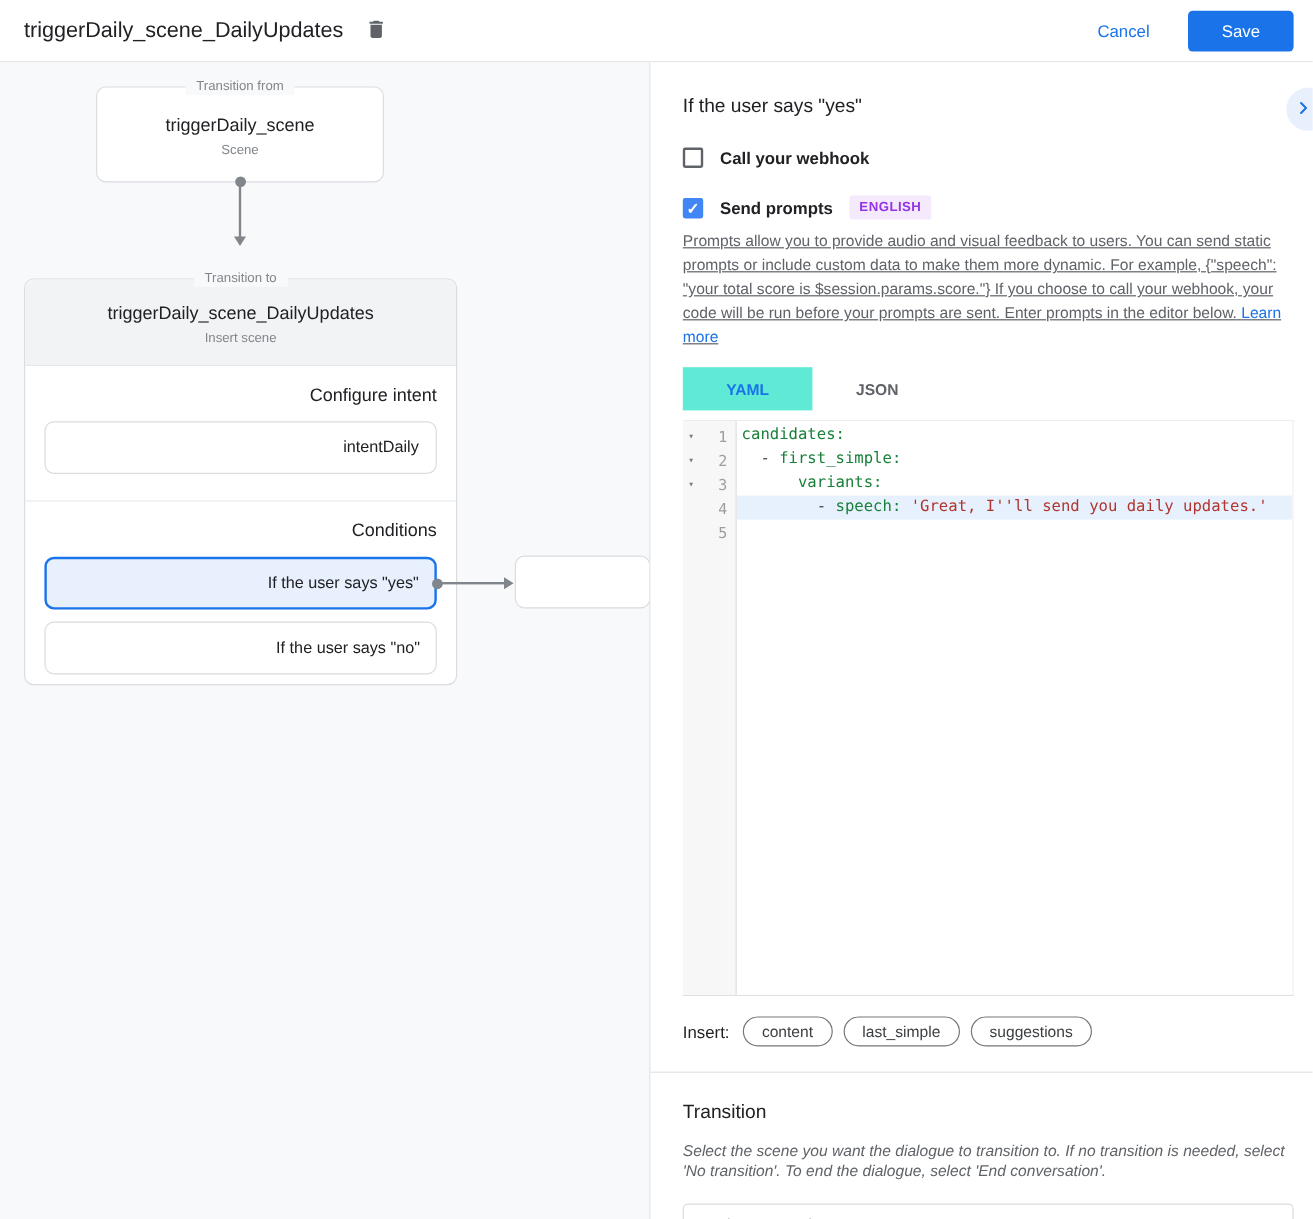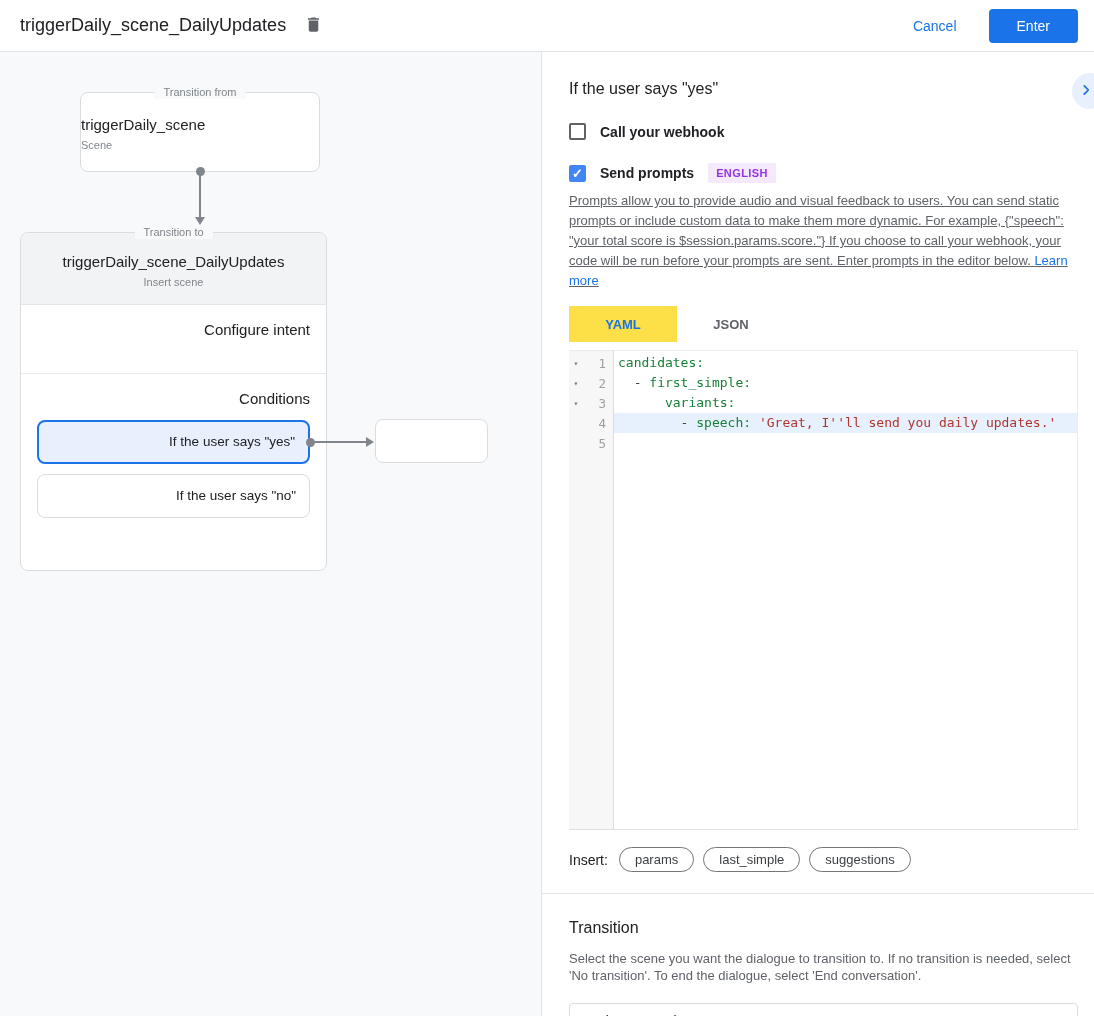--- a/index.html
+++ b/index.html
@@ -26,26 +26,26 @@
     overflow:hidden; flex:none; }
   .details { position:relative; width:553px; height:100%; background:#fff;
     border-left:1px solid #e0e3e7; padding:28px 16px 0 27px; overflow:hidden; }
 
   
   .node-box { position:absolute; background:#fff; border:1px solid #dadce0;
     border-radius:8px; }
   .node-legend { position:absolute; top:-7px; left:50%; transform:translateX(-50%);
     background:#f8f9fa; padding:0 9px; font-size:11px; color:#80868b;
     white-space:nowrap; line-height:13px; }
-  .box-from { left:80px; top:40px; width:240px; height:80px; text-align:left;
+  .box-from { left:80px; top:20px; width:240px; height:80px; text-align:center;
     padding-top:23px; }
   .node-title { font-size:15px; color:#202124; }
   .node-sub { font-size:11px; color:#80868b; margin-top:6px; }
 
-  .box-to { left:20px; top:180px; width:307px; height:339px; padding:0; }
+  .box-to { left:20px; top:180px; width:361px; height:339px; padding:0; }
   .scene-header { background:#f2f3f4; border-bottom:1px solid #e4e6e8;
     border-radius:8px 8px 0 0; text-align:center; padding:20px 10px 16px; }
   .scene-section { padding:16px 16px 4px;text-align:right; }
   .section-label { font-size:15px; color:#202124; margin-bottom:13px; }
   .intent-card { border:1px solid #dadce0; border-radius:8px; height:44px;
     line-height:42px; padding:0 14px; font-size:13.5px; background:#fff; }
   .scene-divider { border-top:1px solid #e8eaed; margin:18px 0 0; }
 
   .cond-card { position:relative; border:1px solid #dadce0; border-radius:8px;
     height:44px; line-height:42px; padding:0 13px; font-size:13.5px;
@@ -88,21 +88,21 @@
     border-radius:2px; }
 
   .desc { font-size:13px; line-height:20px; color:#5f6368; margin:-8px 0 15px;text-decoration:underline; }
   .learn-more { color:#1a73e8; text-decoration:none; cursor:pointer; }
 
   .tabs { display:flex; margin-bottom:8px; }
   .tab { width:108px; height:36px; display:flex; align-items:center;
     justify-content:center; font-size:13px; font-weight:700; color:#5f6368;
     cursor:pointer; background:none; border:none;
     font-family:"Liberation Sans", sans-serif; }
-  .tab.active { background:#fde047; color:#1a73e8; }
+  .tab.active { background:#5eead4; color:#1a73e8; }
 
   
   .editor { display:flex; height:480px; border-top:1px solid #ececec;
     border-bottom:1px solid #e0e0e0; border-right:1px solid #ececec;
     font-family:"DejaVu Sans Mono", monospace; font-size:13px; }
   .gutter { width:45px; background:#f7f7f7; border-right:1px solid #ddd;
     flex:none; padding-top:2px; }
   .gutter-row { height:20px; display:flex; align-items:center; }
   .fold { width:14px; font-size:8px; color:#777; text-align:center;
     cursor:pointer; }
@@ -119,42 +119,42 @@
   .insert-label { font-size:14px; color:#202124; margin-right:11px; }
   .chip { border:1px solid #747775; border-radius:13px; background:#fff;
     height:25px; padding:0 15px; font-size:13px; color:#3c4043;
     margin-right:9px; cursor:pointer; font-family:"Liberation Sans", sans-serif; }
 
   .panel-divider { border-top:1px solid #e0e3e7; margin:21px -16px 0 -27px; }
 
   .transition-block { padding-top:25px; }
   .transition-title { font-size:16px; font-weight:400; margin-bottom:13px; }
   .transition-desc { font-size:13px; line-height:17px; color:#5f6368;
-    margin-bottom:19px; }
+    margin-bottom:19px;font-style:italic; }
   .select-box { border:1px solid #dadce0; border-radius:4px; height:35px;
     display:flex; align-items:center; padding:0 12px 0 14px; cursor:pointer;
     background:#fff; }
   .select-value { flex:1; font-size:14px; color:#202124; }
   .select-caret { color:#80868b; font-size:11px; }
 </style>
 </head>
 <body>
 
 <div class="topbar">
   <span class="topbar-title">triggerDaily_scene_DailyUpdates</span>
   <button class="trash-btn">
     <span>
       <svg width="19" height="21" viewBox="0 0 24 24" fill="#5f6368">
           <path d="M6 19c0 1.1.9 2 2 2h8c1.1 0 2-.9 2-2V7H6v12zM19 4h-3.5l-1-1h-5l-1 1H5v2h14V4z"></path>
         </svg>
     </span>
   </button>
   <span class="topbar-spacer"></span>
   <button class="cancel-btn">Cancel</button>
-  <button class="save-btn">Enter</button>
+  <button class="save-btn">Save</button>
 </div>
 
 <div class="main">
 
   <div class="canvas">
 
     <div class="node-box box-from">
       <span class="node-legend">Transition from</span>
       <div class="node-title">triggerDaily_scene</div>
       <div class="node-sub">Scene</div>
@@ -165,20 +165,21 @@
     </div>
 
     <div class="node-box box-to">
       <span class="node-legend">Transition to</span>
       <div class="scene-header">
         <div class="node-title">triggerDaily_scene_DailyUpdates</div>
         <div class="node-sub">Insert scene</div>
       </div>
       <div class="scene-section">
         <div class="section-label">Configure intent</div>
+        <div class="intent-card">intentDaily</div>
       </div>
       <div class="scene-divider"></div>
       <div class="scene-section">
         <div class="section-label">Conditions</div>
         <div class="cond-card selected">
           <span>If the user says "yes"</span>
           
           <span class="dot" style="right:-7px; top:50%; margin-top:-4.5px;"></span>
           <span class="hline" style="left:calc(100% + 2px); width:58px; top:50%; margin-top:-1px;"></span>
           <span class="arrow-right" style="left:calc(100% + 58px); top:50%; margin-top:-5px;"></span>
@@ -249,21 +250,21 @@
           <div class="code-row"><span class="tok-key">candidates:</span></div>
           <div class="code-row"><span class="tok-plain">  - </span><span class="tok-key">first_simple:</span></div>
           <div class="code-row"><span class="tok-plain">      </span><span class="tok-key">variants:</span></div>
           <div class="code-row active"><span class="tok-plain">        - </span><span class="tok-key">speech:</span><span class="tok-plain"> </span><span class="tok-string">'Great, I''ll send you daily updates.'</span></div>
           <div class="code-row"></div>
         </div>
     </div>
 
     <div class="insert-row">
       <span class="insert-label">Insert:</span>
-      <button class="chip">params</button>
+      <button class="chip">content</button>
       <button class="chip">last_simple</button>
       <button class="chip">suggestions</button>
     </div>
 
     <div class="panel-divider"></div>
 
     <div class="transition-block">
       <div class="transition-title">Transition</div>
       <p class="transition-desc">Select the scene you want the dialogue to transition to. If no transition is needed, select 'No transition'. To end the dialogue, select 'End conversation'.</p>
       <div class="select-box">

